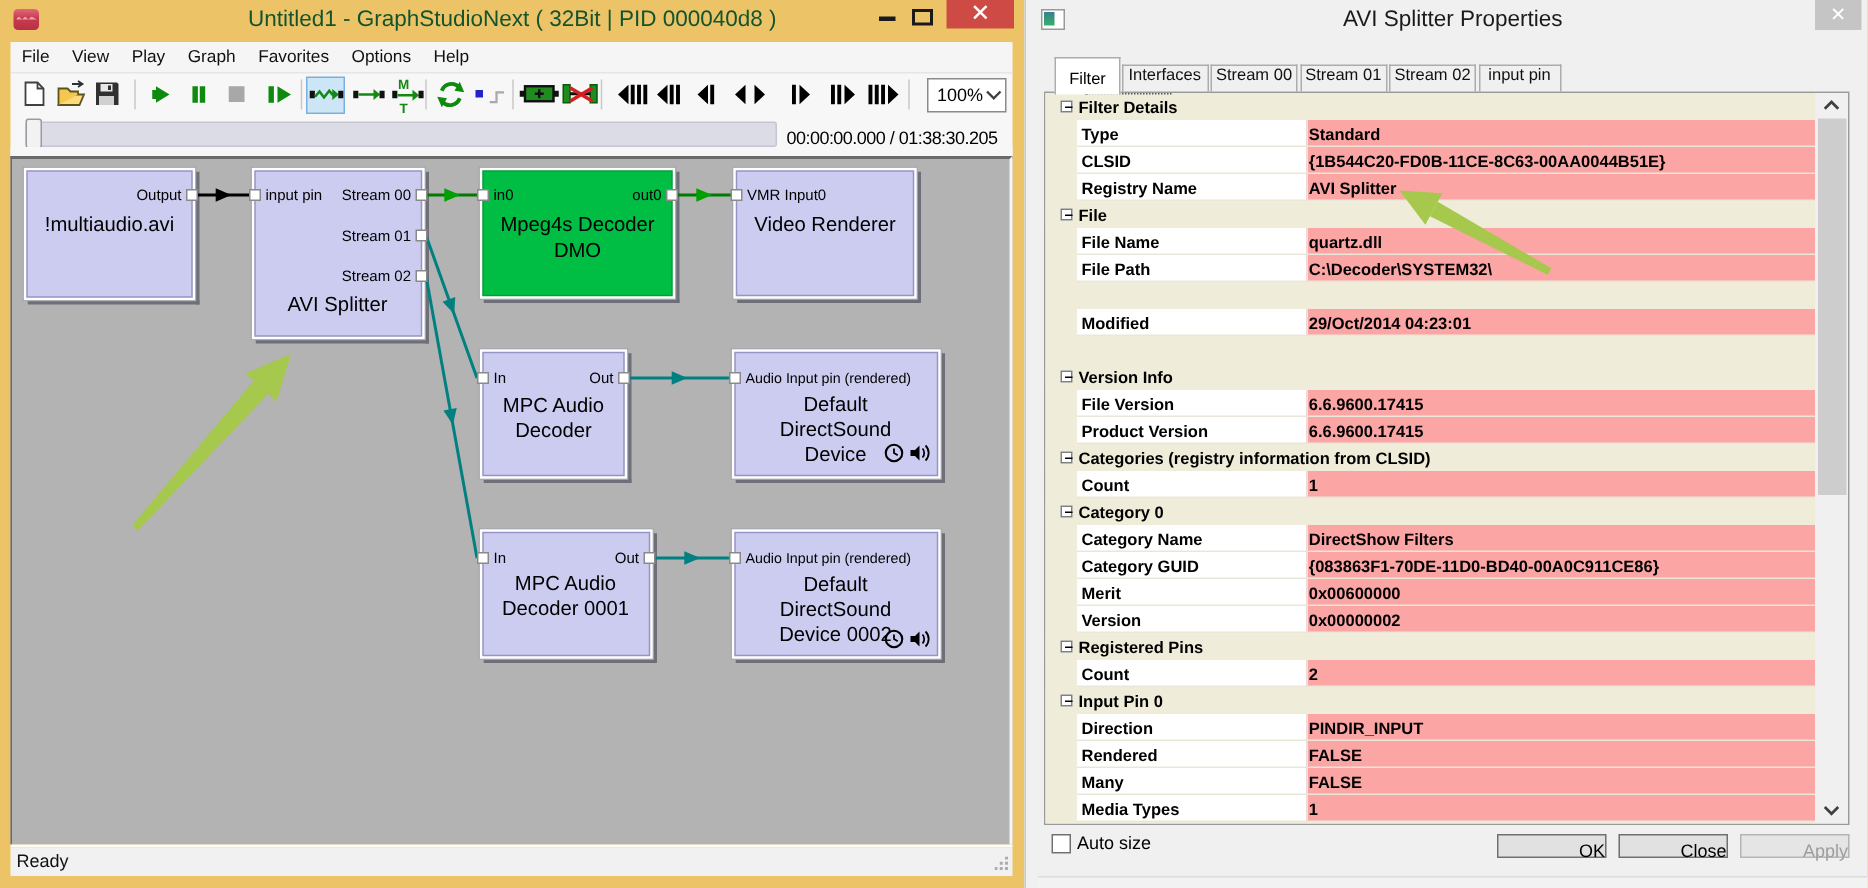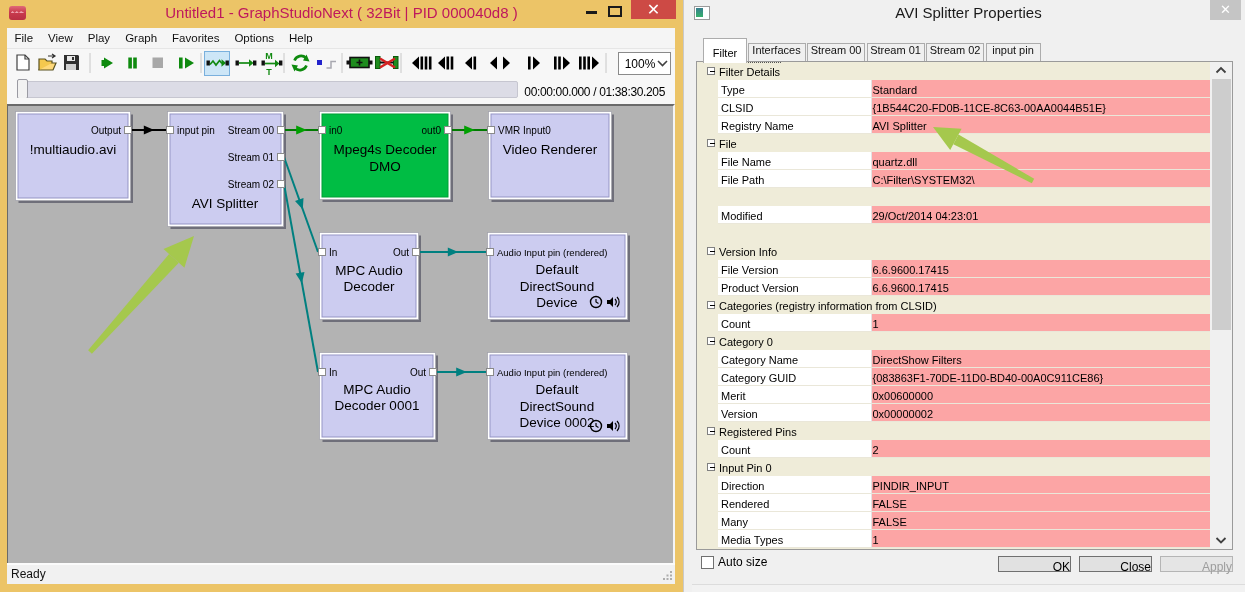--- a/index.html
+++ b/index.html
@@ -1,16 +1,16 @@
 <!DOCTYPE html>
 <html><head><meta charset="utf-8"><style>
 *{margin:0;padding:0;box-sizing:border-box;}
 body{width:1245px;height:592px;position:relative;font-family:"Liberation Sans", sans-serif;overflow:hidden;background:#f0f0f0;}
 #lwin{position:absolute;left:0;top:0;width:683px;height:592px;background:#ecc467;}
-#ltitle{position:absolute;left:0;top:0;width:683px;height:28px;color:#be185d;font-size:15px;text-align:center;line-height:26px;}
+#ltitle{position:absolute;left:0;top:0;width:683px;height:28px;color:#14532d;font-size:15px;text-align:center;line-height:26px;}
 #lico{position:absolute;left:9px;top:6px;width:17px;height:14px;border-radius:3px;background:linear-gradient(180deg,#e06a78 0%,#c93b4e 45%,#b93043 100%);}
 #lico:after{content:"";position:absolute;left:1.5px;top:5px;width:14px;height:2px;background:#eea2ae;clip-path:polygon(0 100%,15% 0,30% 100%,45% 0,60% 100%,75% 0,100% 100%,100% 140%,0 140%);}
 .capbtn{position:absolute;top:0;height:19px;}
 #btnmin{left:578px;width:28px;}#btnmin:after{content:"";position:absolute;left:8px;top:11px;width:11px;height:3px;background:#1a1a1a;}
 #btnmax{left:601px;width:28px;}#btnmax:after{content:"";position:absolute;left:7px;top:6px;width:10px;height:7px;border:2px solid #1a1a1a;}
 #btnclose{left:631px;width:45px;background:#cd4a45;color:#fff;font-size:16px;text-align:center;line-height:19px;}
 #menubar{position:absolute;left:7px;top:28px;width:668px;height:20px;background:#f5f5f5;font-size:11.5px;color:#111;}
 #menubar span{display:inline-block;padding:4px 7.5px 0 7.5px;}
 #toolrow{position:absolute;left:7px;top:48px;width:668px;height:30px;background:#f7f7f7;border-top:1px solid #e6e6e6;}
 #seekrow{position:absolute;left:7px;top:78px;width:668px;height:26px;background:#f7f7f7;}
@@ -25,21 +25,21 @@
 
 #dlg{position:absolute;left:683px;top:0;width:562px;height:592px;background:#f0f0f0;border-left:1px solid #c9c9c9;}
 #dtitle{position:absolute;left:4px;top:0;width:100%;height:28px;font-size:15px;color:#1a1a1a;text-align:center;line-height:26px;}
 #dico{position:absolute;left:10px;top:6px;width:16px;height:14px;background:#fff;border:1.5px solid #9a9a9a;}
 #dico:after{content:"";position:absolute;left:1px;top:1px;width:7px;height:9px;background:linear-gradient(180deg,#3a7f8f,#35b06a);}
 #dclose{position:absolute;left:526px;top:0;width:31px;height:20px;background:#c5c5c5;color:#fff;font-size:13px;text-align:center;line-height:19px;}
 .tab{position:absolute;top:43px;height:20px;background:#f0f0f0;border:1px solid #acacac;border-bottom:none;font-size:11px;color:#111;text-align:center;padding-top:0;}
 #tabsel{position:absolute;left:19px;top:38px;width:44px;height:25px;background:#ffffff;border:1px solid #acacac;border-bottom:none;font-size:11px;z-index:3;text-align:center;padding-top:8px;}
 #grid{position:absolute;left:12px;top:61px;width:537px;height:489px;background:#ffffff;border:1px solid #9a9a9a;}
 #gridinner{position:absolute;left:0;top:0;width:513px;height:487px;overflow:hidden;background:#efecd9;}
-.prow{position:absolute;left:0;width:418px;height:18px;font-size:11px;color:#000;}
+.prow{position:absolute;left:0;width:418px;height:18px;font-size:11px;color:#000;font-weight:bold;}
 .phead{background:#efecd9;}
 .minus{position:absolute;left:10px;top:4.5px;width:8px;height:8px;background:#fff;border:1px solid #808080;}
 .minus:after{content:"";position:absolute;left:1.5px;top:3.5px;width:5px;height:1px;background:#000;}
 .hlab{position:absolute;left:22px;top:3.5px;}
 .plab{position:absolute;left:21px;top:0;width:152.5px;height:18px;background:#fff;border-bottom:1px solid #eae7d9;padding:3.5px 0 0 3px;box-sizing:border-box;}
 .pval{position:absolute;left:173.5px;top:0;width:339.5px;height:18px;background:#fca5a5;border-bottom:1px solid #eae7d9;border-left:1px solid #e4e4e4;padding:3.5px 0 0 1px;box-sizing:border-box;}
 #vsb{position:absolute;left:513px;top:0;width:22px;height:487px;background:#f0f0f0;}
 #sbthumb{position:absolute;left:2px;top:17px;width:19px;height:251px;background:#cdcdcd;}
 #autosz{position:absolute;left:17px;top:556px;width:13px;height:13px;background:#fff;border:1px solid #707070;}
 #autolab{position:absolute;left:34px;top:555px;font-size:12px;color:#000;}
@@ -285,21 +285,21 @@
         <div class="prow phead" style="top:72px">
           <span class="minus"></span>
           <span class="hlab">File</span>
         </div>
         <div class="prow" style="top:90px">
           <div class="plab">File Name</div>
           <div class="pval">quartz.dll</div>
         </div>
         <div class="prow" style="top:108px">
           <div class="plab">File Path</div>
-          <div class="pval">C:\Filter\SYSTEM32\</div>
+          <div class="pval">C:\Decoder\SYSTEM32\</div>
         </div>
         <div class="prow" style="top:144px">
           <div class="plab">Modified</div>
           <div class="pval">29/Oct/2014  04:23:01</div>
         </div>
         <div class="prow phead" style="top:180px">
           <span class="minus"></span>
           <span class="hlab">Version Info</span>
         </div>
         <div class="prow" style="top:198px">

